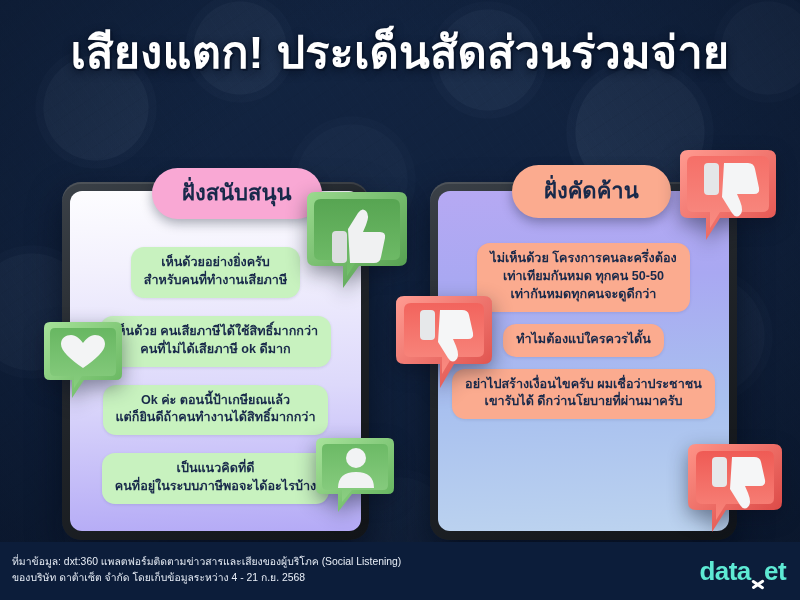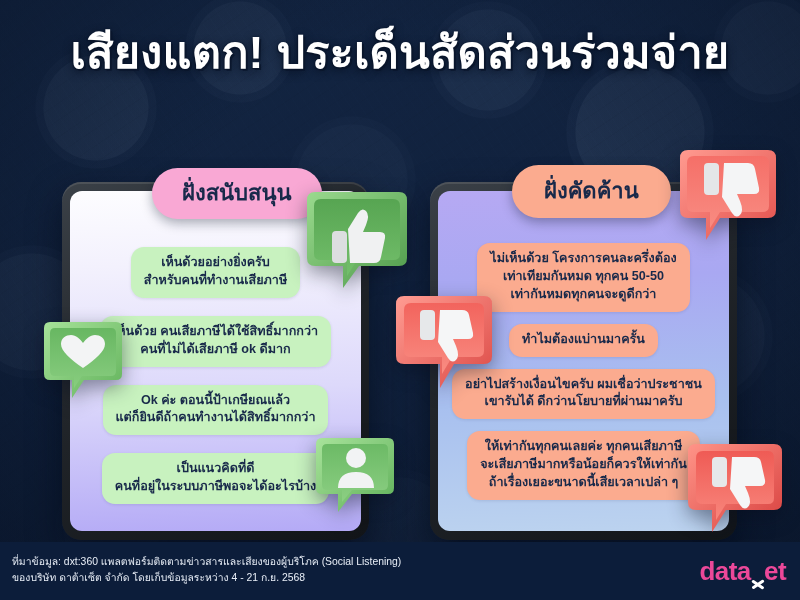--- a/index.html
+++ b/index.html
@@ -150,21 +150,21 @@
     position: absolute; left: 12px; top: 12px;
     color: #e8eef7;
     font-size: 10.4px;
     line-height: 1.55;
     font-weight: 400;
   }
   #footer-src span { display: block; }
   #logo {
     position: absolute; right: 14px; top: 14px;
     display: flex; align-items: baseline;
-    color: #ec4899;
+    color: #5eead4;
     font-size: 26px;
     font-weight: 700;
     letter-spacing: -.6px;
   }
   #logo .lx {
     position: relative;
     display: inline-block;
     width: .52em;
   }
   #logo .lx::before,
@@ -201,23 +201,22 @@
           <div class="bubble pro">Ok ค่ะ ตอนนี้ป้าเกษียณแล้ว<br>แต่ก็ยินดีถ้าคนทำงานได้สิทธิ์มากกว่า</div>
           <div class="bubble pro">เป็นแนวคิดที่ดี<br>คนที่อยู่ในระบบภาษีพอจะได้อะไรบ้าง</div>
         </div>
     </div>
   </div>
 
   <div class="tablet" id="tablet-right">
     <div class="screen" id="screen-right">
       <div class="bubbles" id="bubbles-right">
           <div class="bubble con">ไม่เห็นด้วย โครงการคนละครึ่งต้อง<br>เท่าเทียมกันหมด ทุกคน 50-50<br>เท่ากันหมดทุกคนจะดูดีกว่า</div>
-          <div class="bubble con">ทำไมต้องแบ่านมาครั้น</div>
+          <div class="bubble con">ทำไมต้องแบ่ใครควรไดั้น</div>
           <div class="bubble con">อย่าไปสร้างเงื่อนไขครับ ผมเชื่อว่าประชาชน<br>เขารับได้ ดีกว่านโยบายที่ผ่านมาครับ</div>
-          <div class="bubble con">ให้เท่ากันทุกคนเลยค่ะ ทุกคนเสียภาษี<br>จะเสียภาษีมากหรือน้อยก็ควรให้เท่ากัน<br>ถ้าเรื่องเยอะขนาดนี้เสียเวลาเปล่า ๆ</div>
         </div>
     </div>
   </div>
 
   <div class="pill" id="pill-pro">ฝั่งสนับสนุน</div>
   <div class="pill" id="pill-con">ฝั่งคัดค้าน</div>
 
   <div class="react" style="left:303px; top:188px;">
     <svg width="108" height="116" viewBox="0 0 108 116">
       <defs>

